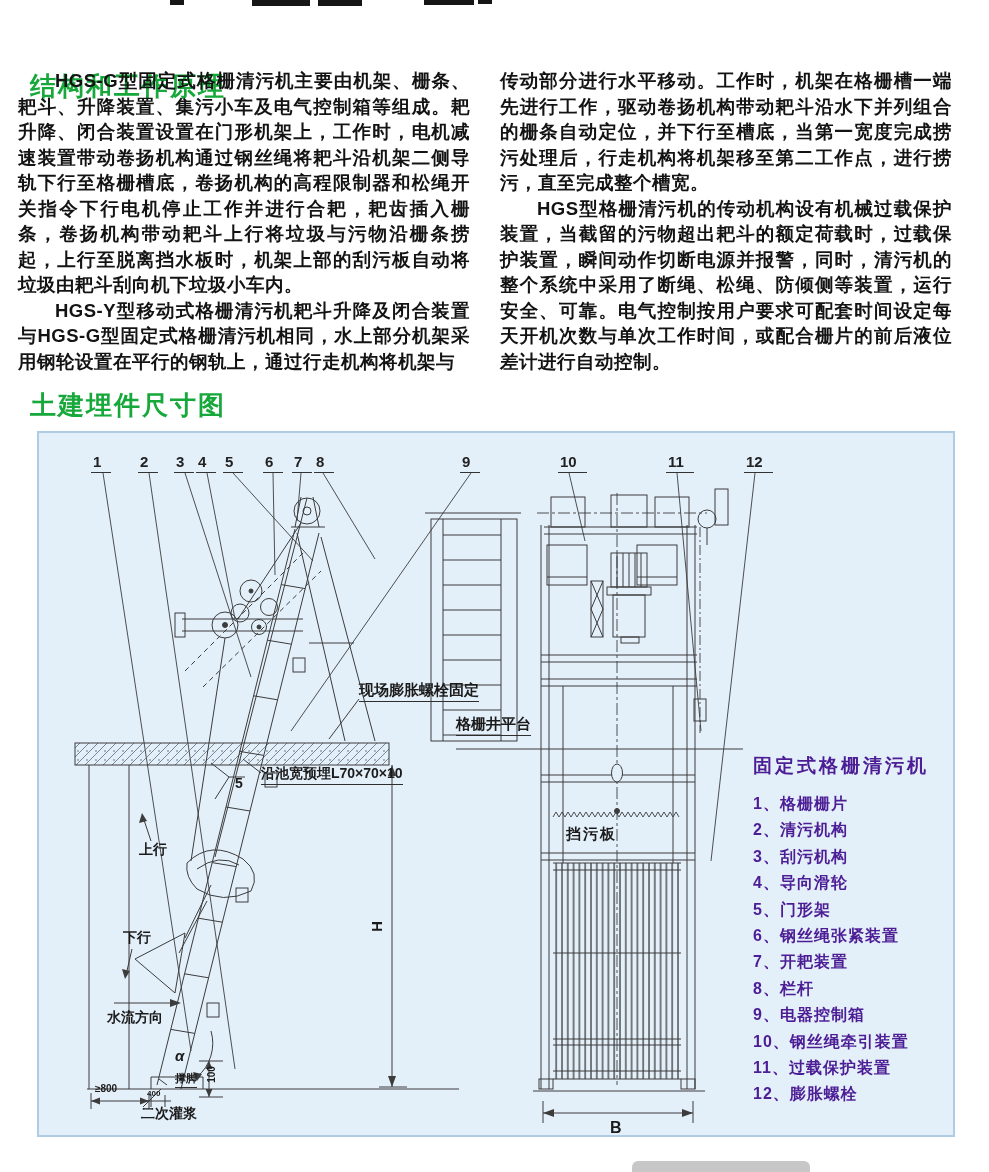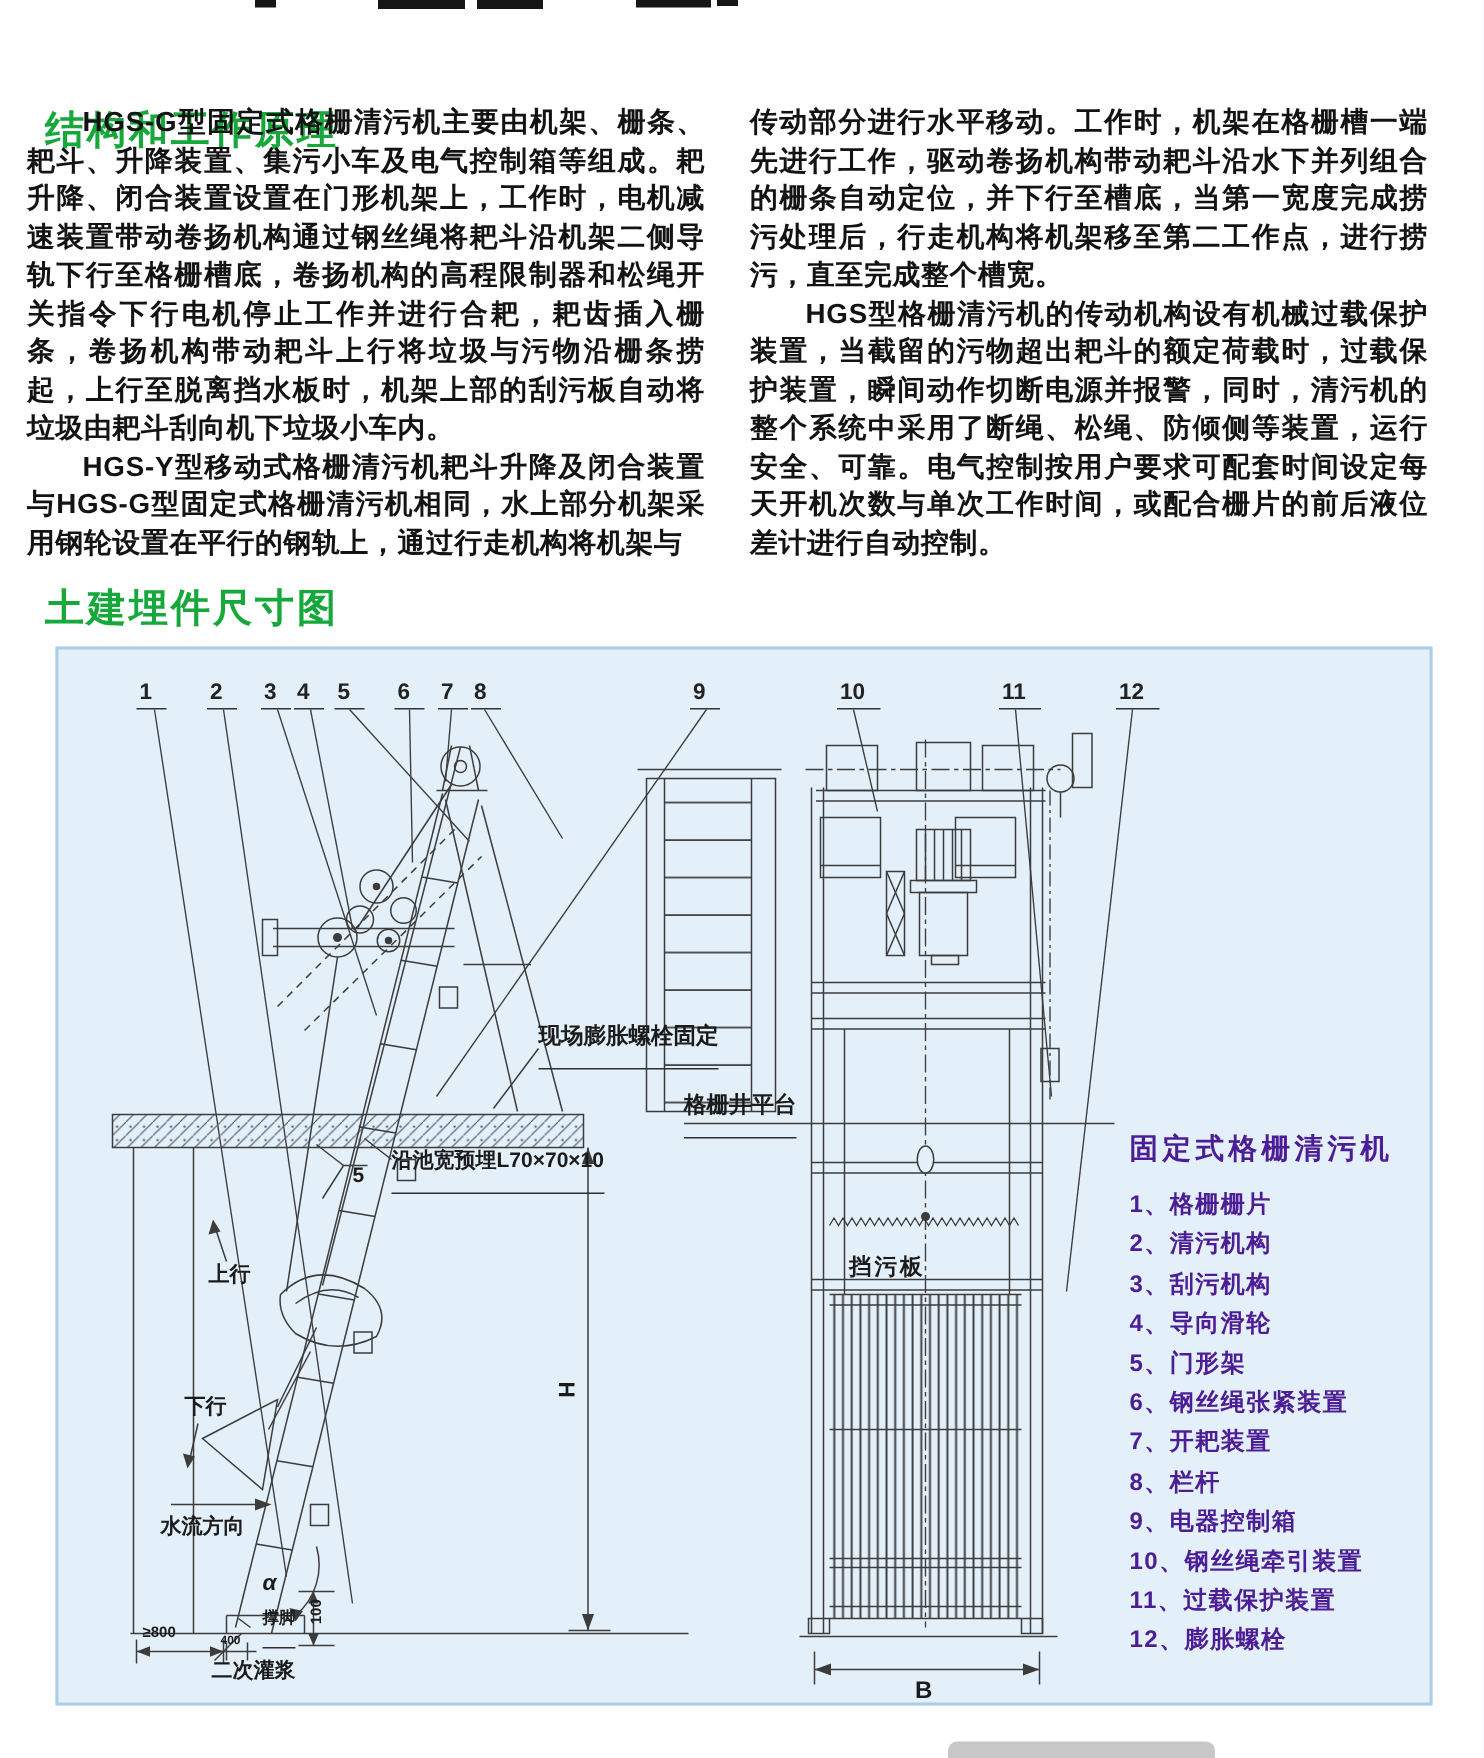--- a/index.html
+++ b/index.html
@@ -8,21 +8,21 @@
   .artifact{position:absolute;background:#161616;}
   h1.sec{position:absolute;margin:0;font-size:26px;font-weight:bold;color:#17a83b;letter-spacing:2px;}
   .col{position:absolute;width:452px;font-size:18.5px;line-height:25.5px;
        color:#131313;text-align:justify;font-weight:bold;letter-spacing:.5px;}
   .col p{margin:0;}
   .col p.indent{text-indent:2em;}
   .diagram{position:absolute;left:37px;top:431px;width:918px;height:706px;
            box-sizing:border-box;background:#e3eff9;border:2px solid #aecde5;}
   .diagram svg{position:absolute;left:0;top:0;}
   .dlabel{position:absolute;color:#1b1b1b;font-weight:bold;white-space:nowrap;}
-  .u{border-bottom:1.6px solid #2e2e2e;padding-bottom:12px;}
+  .u{border-bottom:1.6px solid #2e2e2e;padding-bottom:1px;}
   .callout{position:absolute;top:20px;font-size:15px;font-weight:bold;color:#222;
            border-bottom:1.6px solid #333;padding:0 10px 2px 2px;}
   .legend{position:absolute;left:714px;top:320px;width:198px;color:#4c1d95;}
   .legend .lt{font-size:19px;font-weight:bold;letter-spacing:3px;margin:0;}
   .legend ul{list-style:none;margin:12px 0 0 0;padding:0;}
   .legend li{font-size:16px;font-weight:bold;line-height:26.4px;letter-spacing:1px;}
   .bar-bottom{position:absolute;left:632px;top:1161px;width:178px;height:11px;
               background:#c7c7c7;border-radius:6px 6px 0 0;}
 </style>
 </head>
@@ -274,35 +274,35 @@
   <span class="callout" style="left:184px;">5</span>
   <span class="callout" style="left:224px;">6</span>
   <span class="callout" style="left:253px;">7</span>
   <span class="callout" style="left:275px;">8</span>
   <span class="callout" style="left:421px;">9</span>
   <span class="callout" style="left:519px;">10</span>
   <span class="callout" style="left:627px;">11</span>
   <span class="callout" style="left:705px;">12</span>
 
   <div class="dlabel u" style="left:320px;top:248px;font-size:15px;">现场膨胀螺栓固定</div>
-  <div class="dlabel u" style="left:417px;top:294px;font-size:15px;">格栅井平台</div>
+  <div class="dlabel u" style="left:417px;top:282px;font-size:15px;">格栅井平台</div>
   <div class="dlabel u" style="left:222px;top:332px;font-size:14px;">沿池宽预埋L70×70×10</div>
   <div class="dlabel" style="left:196px;top:342px;font-size:14px;">5</div>
   <div class="dlabel" style="left:100px;top:408px;font-size:14px;">上行</div>
   <div class="dlabel" style="left:84px;top:496px;font-size:14px;">下行</div>
   <div class="dlabel" style="left:68px;top:576px;font-size:14px;">水流方向</div>
   <div class="dlabel" style="left:136px;top:614px;font-size:15px;font-style:italic;">α</div>
   <div class="dlabel u" style="left:136px;top:638px;font-size:11px;">撑脚</div>
   <div class="dlabel" style="left:102px;top:672px;font-size:14px;">二次灌浆</div>
   <div class="dlabel" style="left:56px;top:650px;font-size:10px;">≥800</div>
   <div class="dlabel" style="left:108px;top:656px;font-size:8px;">400</div>
   <div class="dlabel" style="left:164px;top:636px;font-size:10px;transform:rotate(-90deg);">100</div>
   <div class="dlabel" style="left:333px;top:485px;font-size:15px;transform:rotate(90deg);">H</div>
   <div class="dlabel" style="left:571px;top:686px;font-size:16px;">B</div>
-  <div class="dlabel" style="left:527px;top:392px;font-size:15px;letter-spacing:2px;margin-top:10px;">挡污板</div>
+  <div class="dlabel" style="left:527px;top:392px;font-size:15px;letter-spacing:2px;">挡污板</div>
 
   <div class="legend">
     <p class="lt">固定式格栅清污机</p>
     <ul>
       <li>1、格栅栅片</li>
       <li>2、清污机构</li>
       <li>3、刮污机构</li>
       <li>4、导向滑轮</li>
       <li>5、门形架</li>
       <li>6、钢丝绳张紧装置</li>

